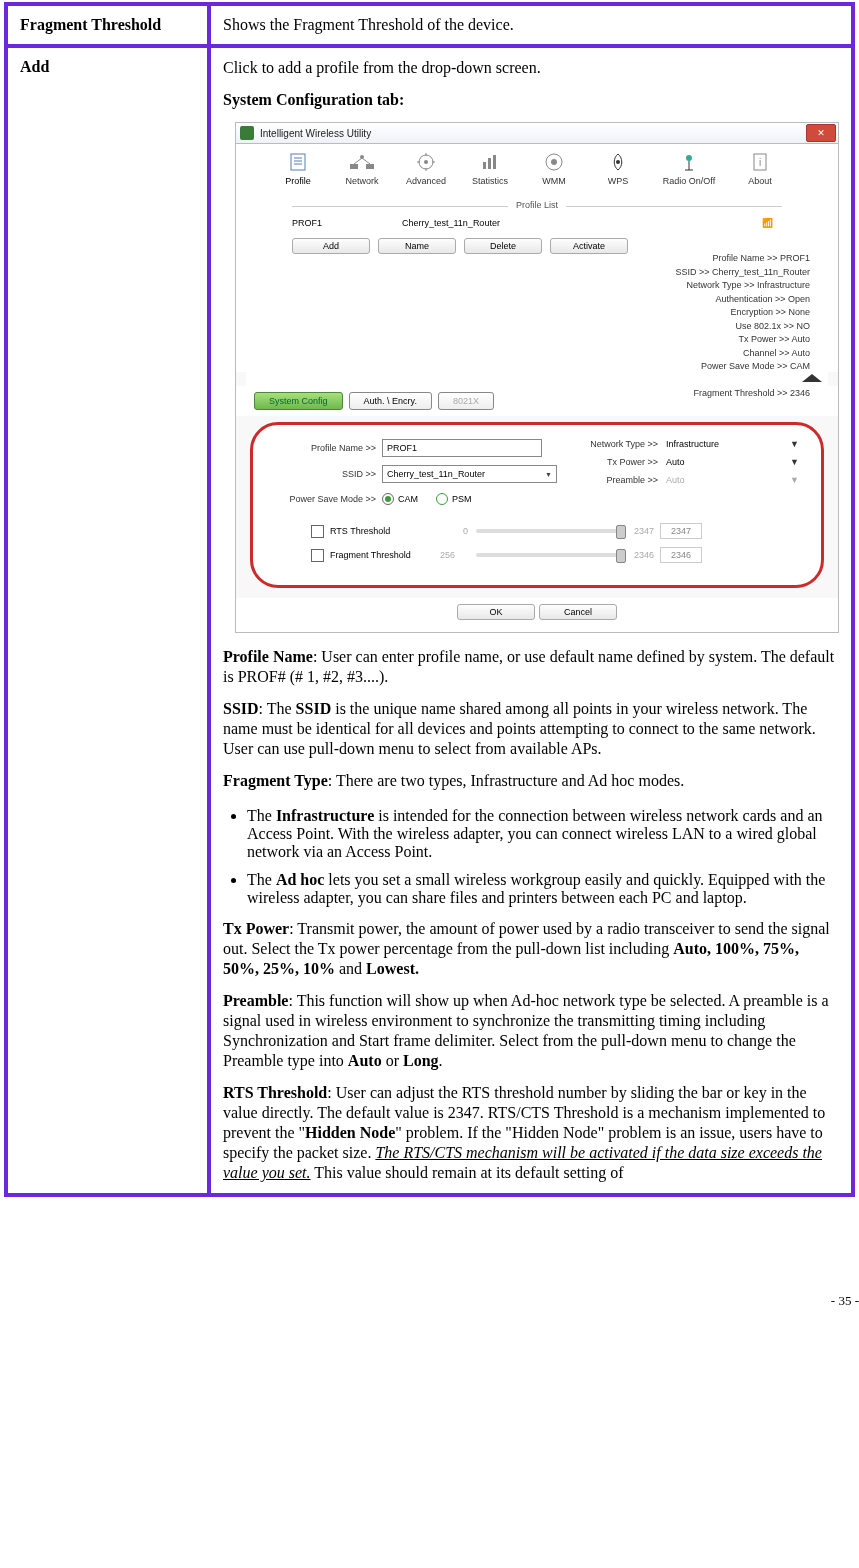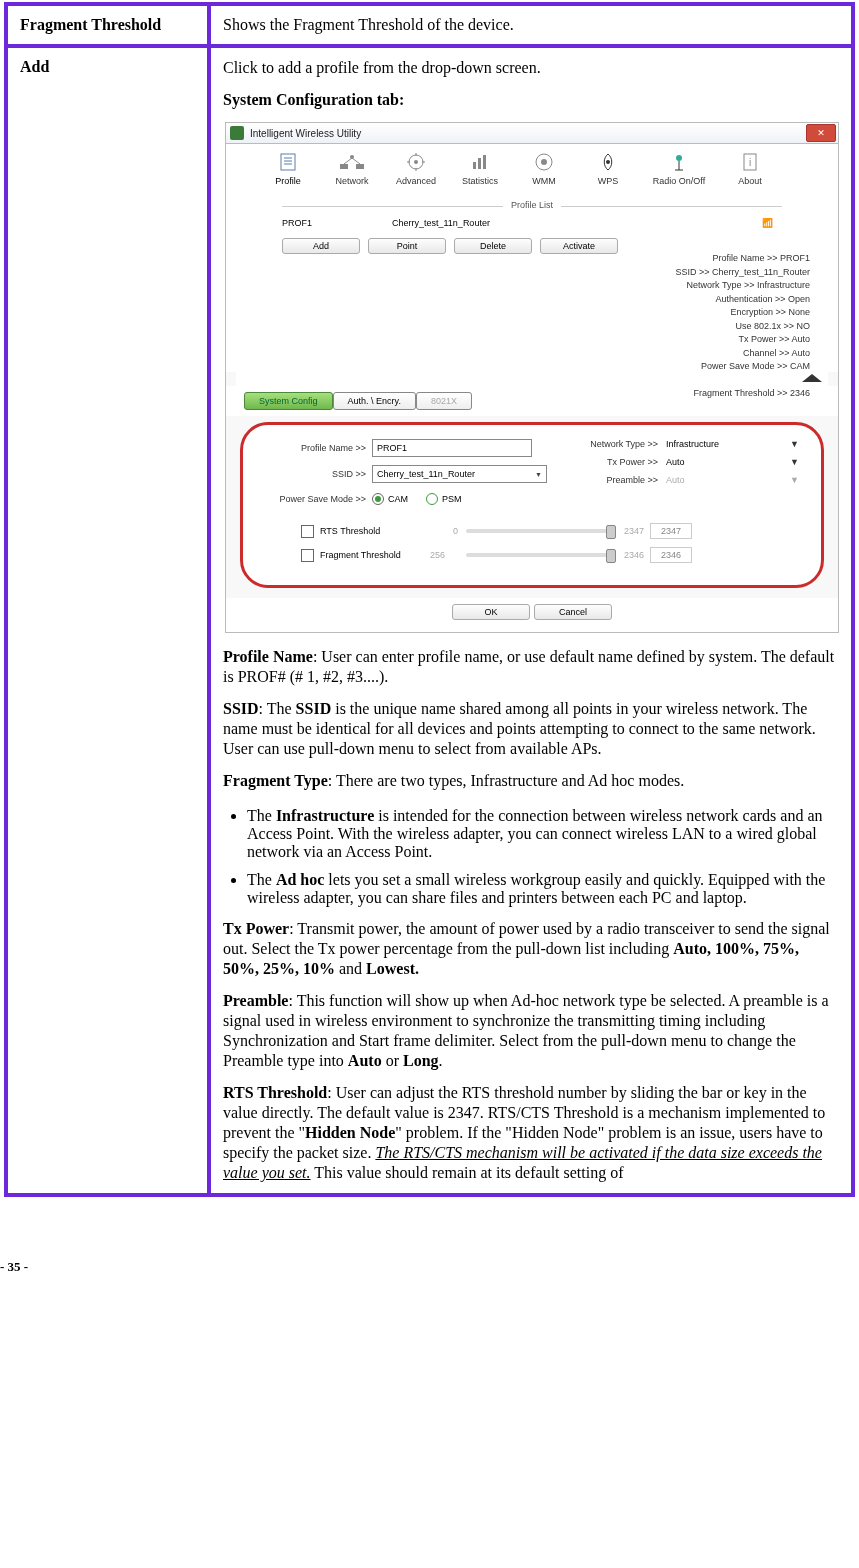--- a/index.html
+++ b/index.html
@@ -5,21 +5,21 @@
 body{margin:0;font-family:"Times New Roman",serif;font-size:16px;color:#000;background:#fff;width:859px}
 .page{padding:2px 4px}
 table.doc{border-collapse:collapse;width:100%}
 table.doc>tbody>tr>td{border:4px solid #6d28d9;vertical-align:top;padding:10px 12px}
 td.label{width:175px;font-weight:bold}
 p{margin:0 0 12px 0;line-height:1.25}
 .bold{font-weight:bold}
 ul{margin:16px 0 12px 0;padding-left:24px}
 ul li{margin-bottom:10px}
 .under-ital{text-decoration:underline;font-style:italic}
-.app{border:1px solid #bbb;background:#f8f8f8;font-family:Tahoma,Arial,sans-serif;font-size:10px;margin:6px 0 14px 2px;position:relative}
+.app{border:1px solid #bbb;background:#f8f8f8;font-family:Tahoma,Arial,sans-serif;font-size:10px;margin:6px 0 14px 12px;position:relative}
 .titlebar{background:linear-gradient(#fff,#eef2f7);border-bottom:1px solid #bbb;height:20px;display:flex;align-items:center;padding:0 4px;position:relative}
 .titlebar .ticon{width:14px;height:14px;background:#3a7b3a;border-radius:2px;margin-right:6px}
 .titlebar .ttxt{color:#222}
 .closebtn{position:absolute;right:2px;top:1px;width:28px;height:16px;background:#d04b3a;border:1px solid #a33;display:flex;align-items:center;justify-content:center;color:#fff;font-size:9px;border-radius:2px}
 .tabs{display:flex;justify-content:flex-start;gap:0;padding:6px 0 0 30px;background:#fff}
 .tab{text-align:center;width:64px;padding-bottom:4px}
 .tab .ic{height:24px;display:flex;align-items:center;justify-content:center}
 .tab .lbl{font-size:9px;color:#333;margin-top:2px}
 .tab.active .lbl{color:#000}
 .section{padding:6px 16px;background:#fff}
@@ -29,21 +29,21 @@
 .plrow{display:flex;align-items:center;padding:2px 40px;font-size:9px}
 .plname{width:110px}
 .plssid{flex:1}
 .plic{width:20px;color:#a38a1a}
 .details{position:absolute;right:28px;top:62px;font-size:9px;color:#333;text-align:right;line-height:1.5}
 .details .row{white-space:nowrap}
 .btnrow{display:flex;gap:8px;padding:8px 40px 10px 40px}
 .btn{background:linear-gradient(#fdfdfd,#e8e8e8);border:1px solid #aaa;border-radius:3px;padding:2px 0;width:76px;text-align:center;font-size:9px}
 .divider{height:14px;background:#fff;position:relative;margin:0 10px}
 .divider .tri{position:absolute;right:6px;top:2px;width:0;height:0;border-left:10px solid transparent;border-right:10px solid transparent;border-bottom:8px solid #333}
-.subtabs{display:flex;padding:6px 18px;background:#fff}
+.subtabs{display:flex;gap:6px;padding:6px 18px;background:#fff}
 .subtab{border:1px solid #888;border-radius:3px;padding:3px 14px;font-size:9px;background:linear-gradient(#fff,#eee)}
 .subtab.active{background:linear-gradient(#a7e07a,#6fb84e);color:#063;border-color:#4a8a3a}
 .subtab.dis{color:#aaa}
 .form{position:relative;margin:6px 14px 10px 14px;border:3px solid #cc2b2b;border-radius:28px;padding:14px 18px 14px 18px;background:#fff}
 .formrow{display:flex;align-items:center;margin-bottom:8px;font-size:9px}
 .flabel{width:105px;text-align:right;padding-right:6px;color:#333}
 .finput{border:1px solid #888;background:#fff;height:16px;padding:0 4px;font-size:9px;min-width:150px}
 .fsel{border:1px solid #888;background:#fff;height:16px;padding:0 4px;font-size:9px;width:165px;display:flex;justify-content:space-between;align-items:center}
 .fsel .arr{font-size:7px;color:#444}
 .formright{position:absolute;right:22px;top:14px;font-size:9px}
@@ -52,21 +52,21 @@
 .formright .rv{width:100px}
 .ddarr{color:#333;font-size:9px;margin-left:24px}
 .radio{display:inline-flex;align-items:center;margin-right:18px}
 .radio .dot{width:10px;height:10px;border-radius:50%;border:1px solid #666;margin-right:4px;background:#fff;display:inline-flex;align-items:center;justify-content:center}
 .radio.on .dot::after{content:"";width:6px;height:6px;border-radius:50%;background:#3a9b3a}
 .chk{width:11px;height:11px;border:1px solid #666;background:#fff;margin-right:6px;display:inline-block}
 .slider{position:relative;width:150px;height:4px;background:#ddd;border-radius:2px;margin:0 8px;display:inline-block;vertical-align:middle}
 .slider .thumb{position:absolute;right:0;top:-4px;width:8px;height:12px;background:#ccc;border:1px solid #888;border-radius:2px}
 .smval{border:1px solid #ccc;background:#fff;width:40px;height:14px;text-align:center;font-size:9px;display:inline-block;line-height:14px;color:#888;margin-left:6px}
 .okrow{display:flex;justify-content:center;gap:4px;padding:6px 0 12px 0;background:#fff}
-.footer{text-align:left;font-size:13px;font-weight:bold;margin-top:60px;padding-bottom:10px}
+.footer{text-align:right;font-size:13px;font-weight:normal;margin-top:94px;padding-bottom:10px}
 .gray{color:#aaa}
 svg{display:block}
 </style>
 </head>
 <body>
 
 <div class="page">
 <table class="doc">
 <tbody>
 <tr>
@@ -189,21 +189,21 @@
           <div class="row"><span>Encryption &gt;&gt;</span> <span>None</span></div>
           <div class="row"><span>Use 802.1x &gt;&gt;</span> <span>NO</span></div>
           <div class="row"><span>Tx Power &gt;&gt;</span> <span>Auto</span></div>
           <div class="row"><span>Channel &gt;&gt;</span> <span>Auto</span></div>
           <div class="row"><span>Power Save Mode &gt;&gt;</span> <span>CAM</span></div>
           <div class="row"><span>RTS Threshold &gt;&gt;</span> <span>2347</span></div>
           <div class="row"><span>Fragment Threshold &gt;&gt;</span> <span>2346</span></div>
         </div>
         <div class="btnrow">
           <div class="btn">Add</div>
-          <div class="btn">Point</div>
+          <div class="btn">Name</div>
           <div class="btn">Delete</div>
           <div class="btn">Activate</div>
         </div>
       </div>
       <div class="divider">
                 <div class="tri"></div>
               </div>
       <div class="subtabs">
         <div class="subtab active">System Config</div>
         <div class="subtab">Auth. \ Encry.</div>

